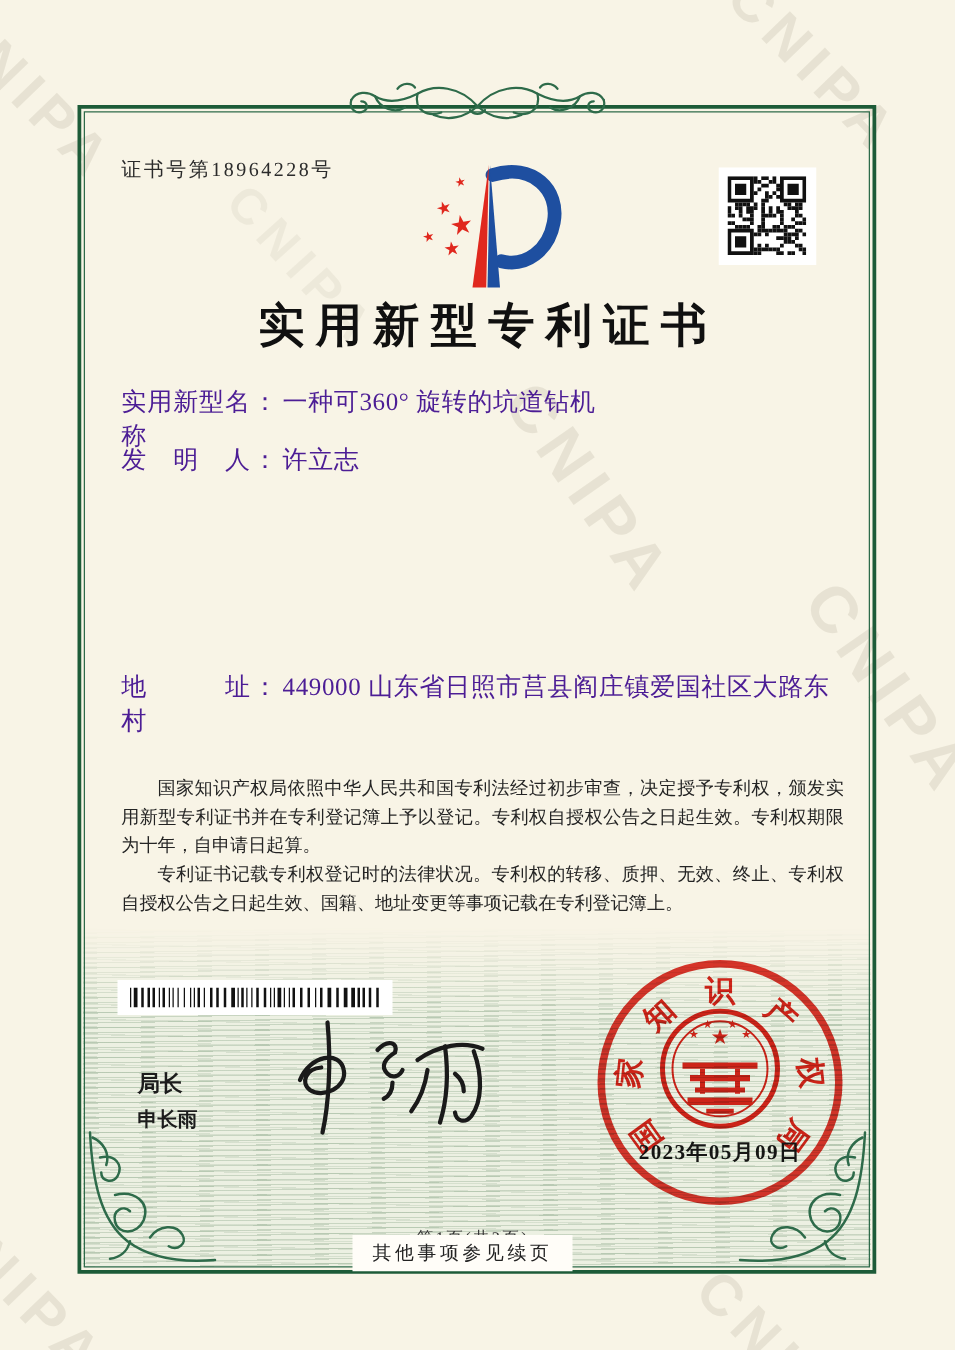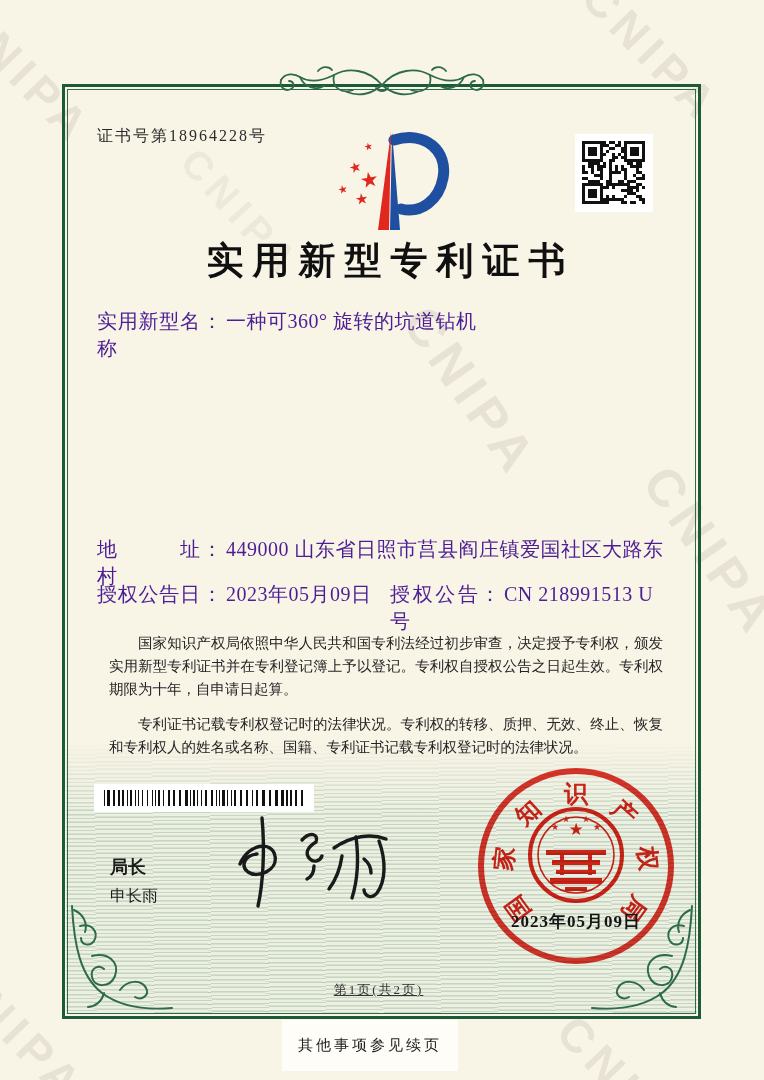--- a/index.html
+++ b/index.html
@@ -42,42 +42,42 @@
   .field{position:absolute;left:97px;width:575px;height:24px;font-size:20px;color:#4c1d95;}
   .flabel{display:inline-block;width:103px;text-align:justify;text-align-last:justify;
           vertical-align:top;letter-spacing:0;}
   .fcolon{display:inline-block;margin:0 4px 0 2px;}
   .fvalue{letter-spacing:.5px;}
   .field .second{position:absolute;left:293px;top:0;}
   .field .second .flabel{width:88px;}
 
   .legal{position:absolute;left:97px;top:620px;width:578px;font-size:14.5px;line-height:23px;
          color:#242424;text-align:justify;}
-  .legal p{margin:12px;text-indent:2em;}
+  .legal p{margin:0;text-indent:2em;}
 
   .bcbox{position:absolute;left:94px;top:784px;width:220px;height:28px;background:#fff;}
   .bcbox svg{position:absolute;left:10px;top:6px;}
 
   .director-title{position:absolute;left:110px;top:855px;font-size:18px;font-weight:600;
         font-family:"Liberation Sans","DejaVu Sans",sans-serif;color:#1c1c1c;}
-  .director-name{position:absolute;left:110px;top:886px;font-size:16px;font-weight:400;
+  .director-name{position:absolute;left:110px;top:886px;font-size:16px;font-weight:700;
         font-family:"Liberation Sans","DejaVu Sans",sans-serif;color:#1c1c1c;}
   .signature{position:absolute;left:218px;top:812px;}
 
   .seal{position:absolute;left:478px;top:768px;width:196px;height:196px;mix-blend-mode:multiply;}
   .seal .ring{position:absolute;inset:0;border:6px solid rgba(222,38,28,.92);border-radius:50%;}
   .seal .ring-ch{position:absolute;left:50%;top:50%;font-size:24px;font-weight:bold;
         color:#de261c;line-height:1;}
   .seal .emblem{position:absolute;left:39px;top:34px;}
   .seal .seal-date{position:absolute;left:0;top:142px;width:100%;text-align:center;
         font-size:17px;font-weight:600;color:#171717;letter-spacing:1px;mix-blend-mode:normal;}
 
   .page-num{position:absolute;left:62px;top:981px;width:633px;text-align:center;
         font-size:13px;letter-spacing:2px;color:#333;text-decoration:underline;}
-  .cont-note{position:absolute;left:282px;top:1020px;background:#fffdf8;padding:16px 16px;
+  .cont-note{position:absolute;left:282px;top:988px;background:#fffdf8;padding:5px 16px;
         font-size:15px;letter-spacing:3px;color:#222;}
 </style>
 </head>
 <body>
 
 <div class="page">
 
   <div class="wm" style="left:-18px;top:-8px;font-size:46px;transform:rotate(46deg);">CNIPA</div>
   <div class="wm" style="left:610px;top:-30px;font-size:46px;transform:rotate(46deg);">CNIPA</div>
   <div class="wm" style="left:205px;top:140px;font-size:40px;transform:rotate(48deg);opacity:.12;">CNIPA</div>
@@ -290,33 +290,30 @@
         <rect x="3" y="45" width="15" height="15" fill="#fff"></rect>
         <rect x="6" y="48" width="9" height="9" fill="#111"></rect>
       </svg>
   </div>
 
   <div class="title">实用新型专利证书</div>
 
   <div class="field" style="top:308px">
     <span class="flabel">实用新型名称</span><span class="fcolon">：</span><span class="fvalue">一种可360° 旋转的坑道钻机</span>
   </div>
+  <div class="field" style="top:354px">
+    <span class="flabel">发明人</span><span class="fcolon">：</span><span class="fvalue">许立志</span>
+  </div>
   <div class="field" style="top:536px">
     <span class="flabel">地址</span><span class="fcolon">：</span><span class="fvalue">449000 山东省日照市莒县阎庄镇爱国社区大路东村</span>
   </div>
-  <div class="field" style="top:581px">
-    <span class="flabel">授权公告日</span><span class="fcolon">：</span><span class="fvalue">2023年05月09日</span>
-    <span class="second">
-      <span class="flabel">授权公告号</span><span class="fcolon">：</span><span class="fvalue">CN 218991513 U</span>
-    </span>
-  </div>
 
   <div class="legal">
     <p>国家知识产权局依照中华人民共和国专利法经过初步审查，决定授予专利权，颁发实用新型专利证书并在专利登记簿上予以登记。专利权自授权公告之日起生效。专利权期限为十年，自申请日起算。</p>
-    <p>专利证书记载专利权登记时的法律状况。专利权的转移、质押、无效、终止、恢复和专利权人的姓名或名称、国籍、专利证书记载专利权登记时的法律状况。</p>
+    <p>专利证书记载专利权登记时的法律状况。专利权的转移、质押、无效、终止、专利权自授权公告之日起生效、国籍、地址变更等事项记载在专利登记簿上。</p>
   </div>
 
   <div class="bcbox">
     <svg id="bcsvg" width="200" height="16" viewBox="0 0 200 16">
         <rect x="0" y="0" width="1" height="16" fill="#111"></rect>
         <rect x="3" y="0" width="3" height="16" fill="#111"></rect>
         <rect x="9" y="0" width="2" height="16" fill="#111"></rect>
         <rect x="14" y="0" width="2" height="16" fill="#111"></rect>
         <rect x="18" y="0" width="2" height="16" fill="#111"></rect>
         <rect x="23" y="0" width="1" height="16" fill="#111"></rect>

